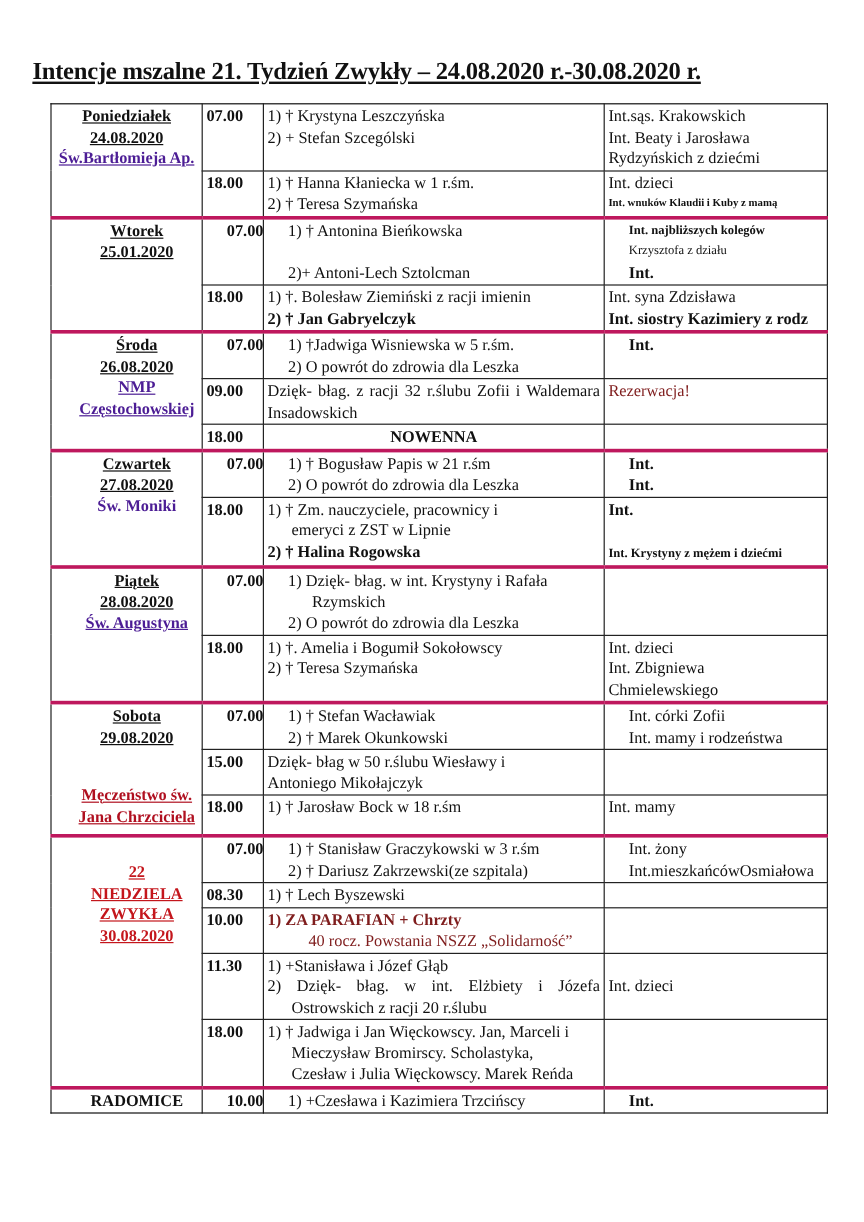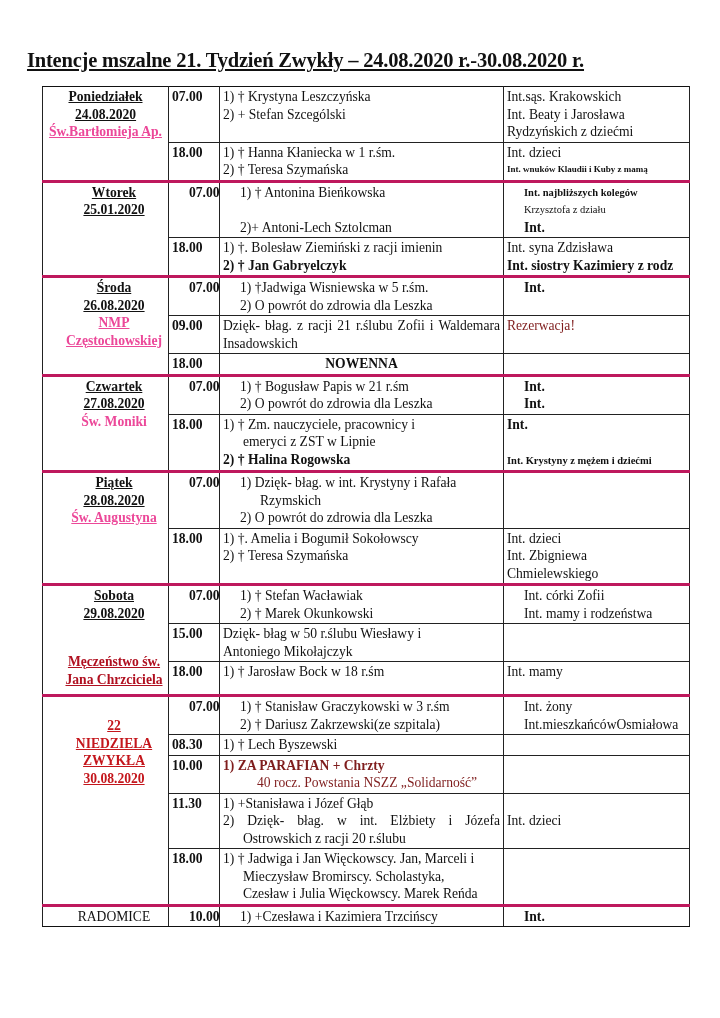--- a/index.html
+++ b/index.html
@@ -10,21 +10,21 @@
   table.sched { position: absolute; top: 86px; left: 42px; width: 647px;
                 border-collapse: collapse; table-layout: fixed; font-size: 13.6px; line-height: 17.5px; }
   table.sched td { border: 1px solid #222; vertical-align: top; padding: 1px 3px; }
   table.sched tr.day-start td { border-top: 3px solid #be185d; padding-left: 20px; }
   table.sched tr.first td { border-top: 1.5px solid #111; }
   col.c-day { width: 126px; } col.c-time { width: 51px; } col.c-int { width: 284px; } col.c-note { width: 186px; }
   td.day { text-align: center; padding-top: 3px; border-left: 1.5px solid #111; }
   td.note { border-right: 1.5px solid #111; }
   .day-name, .day-date { font-weight: bold; text-decoration: underline; display: block; }
   .saint { display: block; text-decoration: underline; }
-  .saint.blue { color: #ec4899; font-weight: bold; }
+  .saint.blue { color: #4c1d95; font-weight: bold; }
   .saint.blue.plain { text-decoration: none; }
   .saint.red { color: #b01020; font-weight: bold; margin-top: 31px; }
   .red-day { color: #c4161c; font-weight: bold; text-decoration: underline; display: block; }
   td.time { font-weight: bold; }
   .line { display: block; white-space: nowrap; }
   .line.wrap { white-space: normal; }
   .indent { padding-left: 20px; }
   .small { font-size: 10.5px; }
   .smaller { font-size: 9px; font-weight: bold; }
   .bold { font-weight: bold; }
@@ -116,21 +116,21 @@
       <span class="line">1)  †Jadwiga Wisniewska w 5 r.śm.</span>
       <span class="line">2)  O powrót do zdrowia dla Leszka</span>
     </td>
     <td class="note">
       <span class="line bold">Int.</span>
     </td>
   </tr>
   <tr>
     <td class="time">09.00</td>
     <td class="justify">
-      <span class="line wrap">Dzięk- błag. z racji 21 r.ślubu Zofii i Waldemara Insadowskich</span>
+      <span class="line wrap">Dzięk- błag. z racji 32 r.ślubu Zofii i Waldemara Insadowskich</span>
     </td>
     <td class="note">
       <span class="line red-text">Rezerwacja!</span>
     </td>
   </tr>
   <tr>
     <td class="time">18.00</td>
     <td class="center">
       <span>NOWENNA</span>
     </td>
@@ -274,21 +274,21 @@
     <td class="time">18.00</td>
     <td>
       <span class="line">1)  † Jadwiga i Jan Więckowscy. Jan, Marceli i</span>
       <span class="line indent">Mieczysław Bromirscy. Scholastyka,</span>
       <span class="line indent">Czesław i Julia Więckowscy. Marek Reńda</span>
     </td>
     <td class="note"></td>
   </tr>
 
   <tr class="day-start">
-    <td class="day" style="font-weight:normal; border-bottom:1.5px solid #111">
+    <td class="day" style="font-weight:bold; border-bottom:1.5px solid #111">
       <span>RADOMICE</span>
     </td>
     <td class="time" style="border-bottom:1.5px solid #111">10.00</td>
     <td style="border-bottom:1.5px solid #111">
       <span class="line">1)  +Czesława i Kazimiera Trzcińscy</span>
     </td>
     <td class="note" style="border-bottom:1.5px solid #111">
       <span class="line bold">Int.</span>
     </td>
   </tr>

